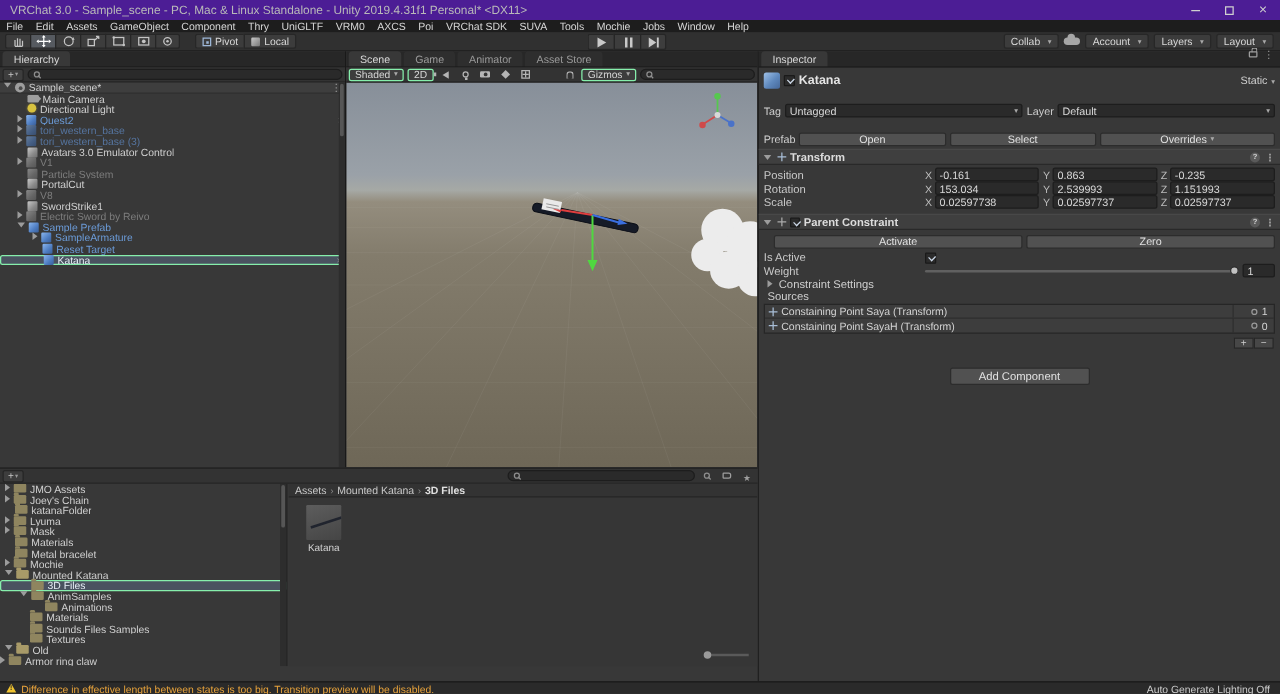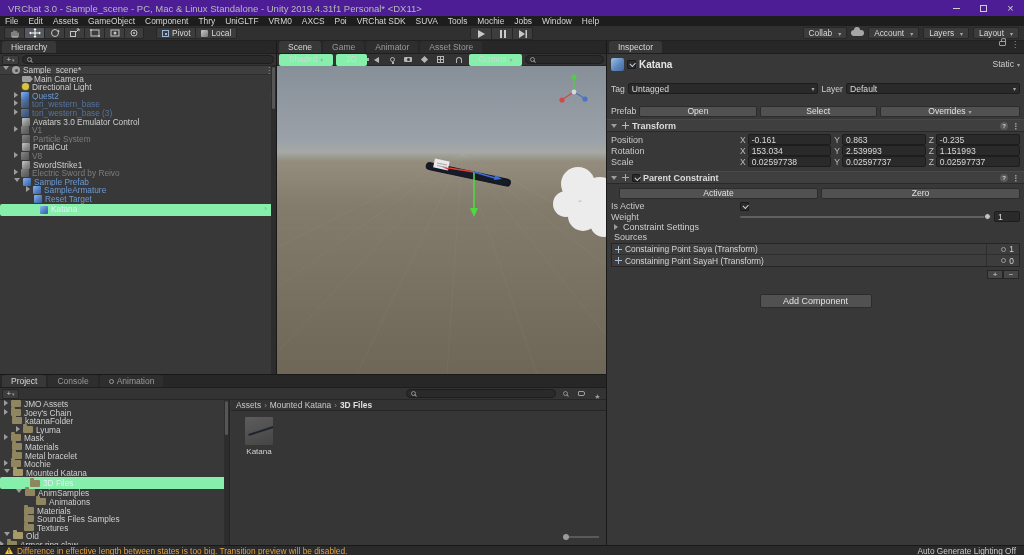--- a/index.html
+++ b/index.html
@@ -39,21 +39,21 @@
 .tab{height:12px;display:flex;align-items:center;padding:0 9px;font-size:8.5px;color:#9a9a9a;background:#2e2e2e;border-radius:3px 3px 0 0;margin-left:2px;gap:3px}
 .tab.active{background:#383838;color:#d8d8d8}
 .tb-icons{margin-left:auto;display:flex;align-items:center;gap:5px;padding:0 5px 2px 0}
 .ptool{height:12px;background:#333;border-bottom:1px solid #262626;display:flex;align-items:center;padding:0 2px;gap:3px}
 .search{height:9px;background:#2a2a2a;border:1px solid #1d1d1d;border-radius:5px;display:flex;align-items:center;padding:0 4px;gap:3px}
 .mag{width:5px;height:5px;border:1px solid #8e8e8e;border-radius:50%;position:relative;flex:none}
 .mag::after{content:"";position:absolute;width:3px;height:1px;background:#8e8e8e;right:-2px;bottom:-1px;transform:rotate(45deg)}
 .plusbtn{width:17px;height:10px;background:#3d3d3d;border:1px solid #262626;border-radius:2px;color:#c9c9c9;display:flex;align-items:center;justify-content:center;font-size:8px}
 .plusbtn::before{content:"+"}
 .plusbtn::after{content:"▾";font-size:5px;margin-left:1px;color:#9a9a9a}
-.sel{background:#3d3d3d;border:6px solid #86efac;border-radius:2px;height:10px;display:flex;align-items:center;padding:0 4px;font-size:8.2px;color:#d5d5d5}
+.sel{background:#3d3d3d;border:1px solid #86efac;border-radius:2px;height:10px;display:flex;align-items:center;padding:0 4px;font-size:8.2px;color:#d5d5d5}
 .icobtn{min-width:13px;height:10px;display:flex;align-items:center;justify-content:center}
 .kebab::before{content:"⋮";color:#9e9e9e;font-size:8px;line-height:1}
 .lockico{width:7px;height:5px;border:1px solid #9e9e9e;border-radius:1px;position:relative;margin-top:3px}
 .lockico::before{content:"";position:absolute;left:1px;top:-4px;width:3px;height:3px;border:1px solid #9e9e9e;border-bottom:none;border-radius:2px 2px 0 0}
 .helpico{width:8px;height:8px;border-radius:50%;background:#5a5a5a;color:#d5d5d5;font-size:6px;display:flex;align-items:center;justify-content:center;font-weight:bold}
 .helpico::before{content:"?"}
 .tri{width:0;height:0;flex:none;margin-right:2px}
 .tri.d{border-left:3.5px solid transparent;border-right:3.5px solid transparent;border-top:4.5px solid #9c9c9c}
 .tri.r{border-top:3.5px solid transparent;border-bottom:3.5px solid transparent;border-left:4.5px solid #9c9c9c}
 .sp{width:7px;flex:none}
@@ -655,32 +655,20 @@
     <span class="pmb minus"></span>
   </div>
   <div class="addcomp">
     <span class="ibtn">
         <span>Add Component</span>
       </span>
   </div>
 </div>
 
 <div id="project">
-  <div class="tabbar">
-    <span class="tab active">
-        <span>Project</span>
-      </span>
-    <span class="tab">
-        <span>Console</span>
-      </span>
-    <span class="tab">
-        <span class="dotico"></span>
-        <span>Animation</span>
-      </span>
-  </div>
   <div class="ptool">
     <span class="plusbtn"></span>
     <span style="flex:1"></span>
     <span class="search" style="width:150px">
         <span class="mag"></span>
       </span>
     <span class="icobtn">
         <span class="mag"></span>
       </span>
     <span class="icobtn">
@@ -700,21 +688,21 @@
       <div class="trow" style="padding-left:4px">
           <span class="tri r"></span>
           <span class="fld"></span>
           <span class="lbl">Joey's Chain</span>
         </div>
       <div class="trow" style="padding-left:4px">
           <span class="sp"></span>
           <span class="fld"></span>
           <span class="lbl">katanaFolder</span>
         </div>
-      <div class="trow" style="padding-left:16px">
+      <div class="trow" style="padding-left:4px">
           <span class="tri r"></span>
           <span class="fld"></span>
           <span class="lbl">Lyuma</span>
         </div>
       <div class="trow" style="padding-left:4px">
           <span class="tri r"></span>
           <span class="fld"></span>
           <span class="lbl">Mask</span>
         </div>
       <div class="trow" style="padding-left:4px">

